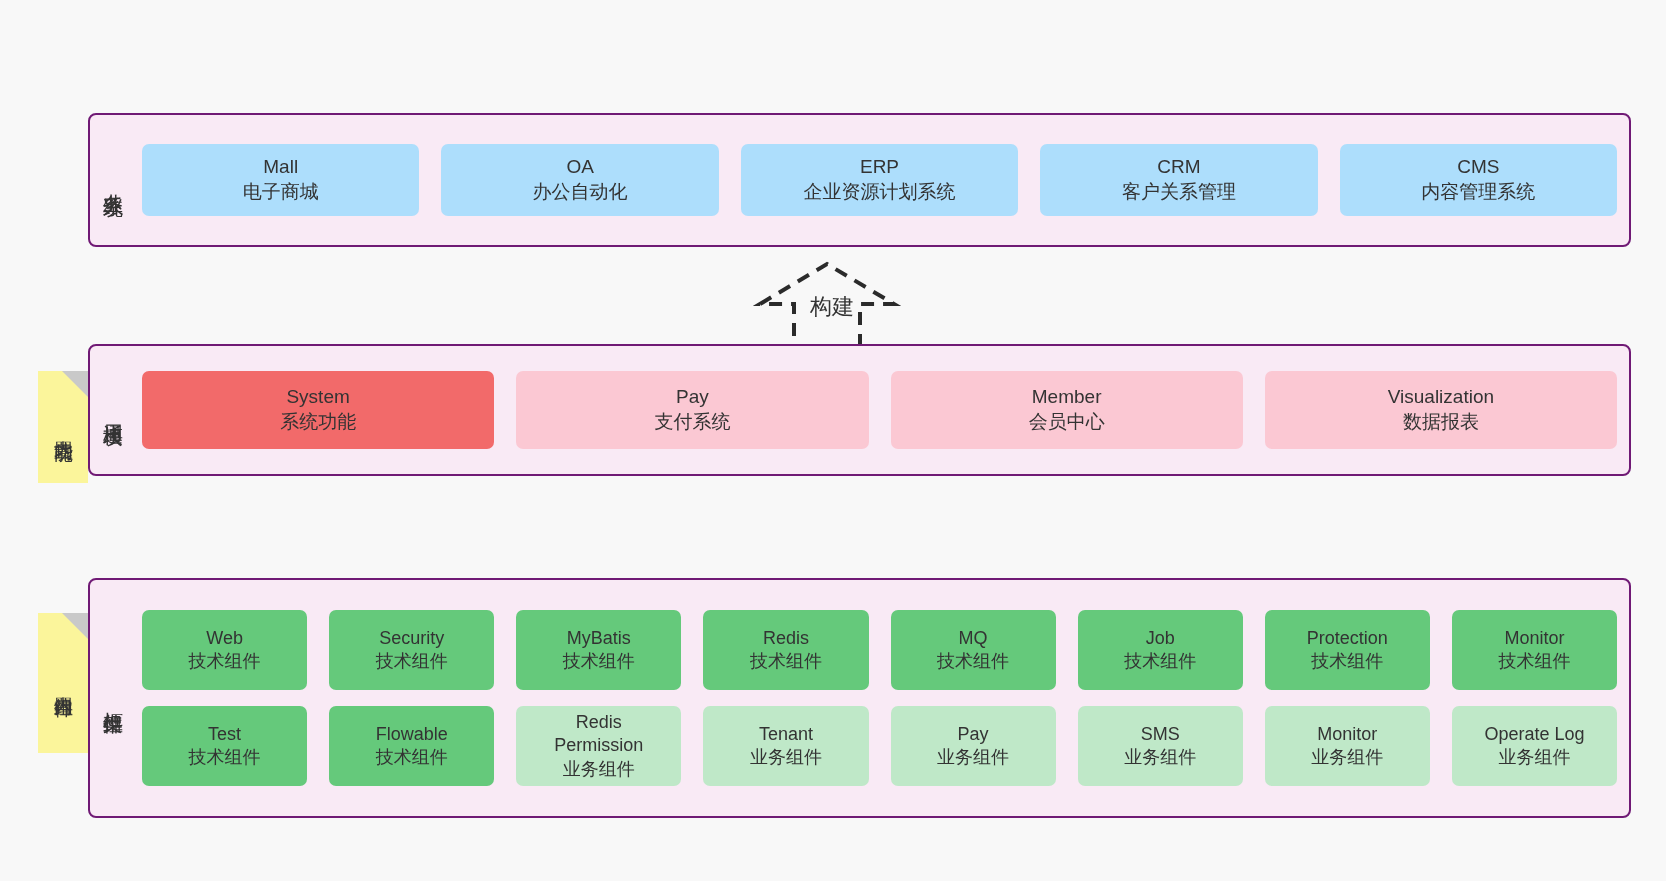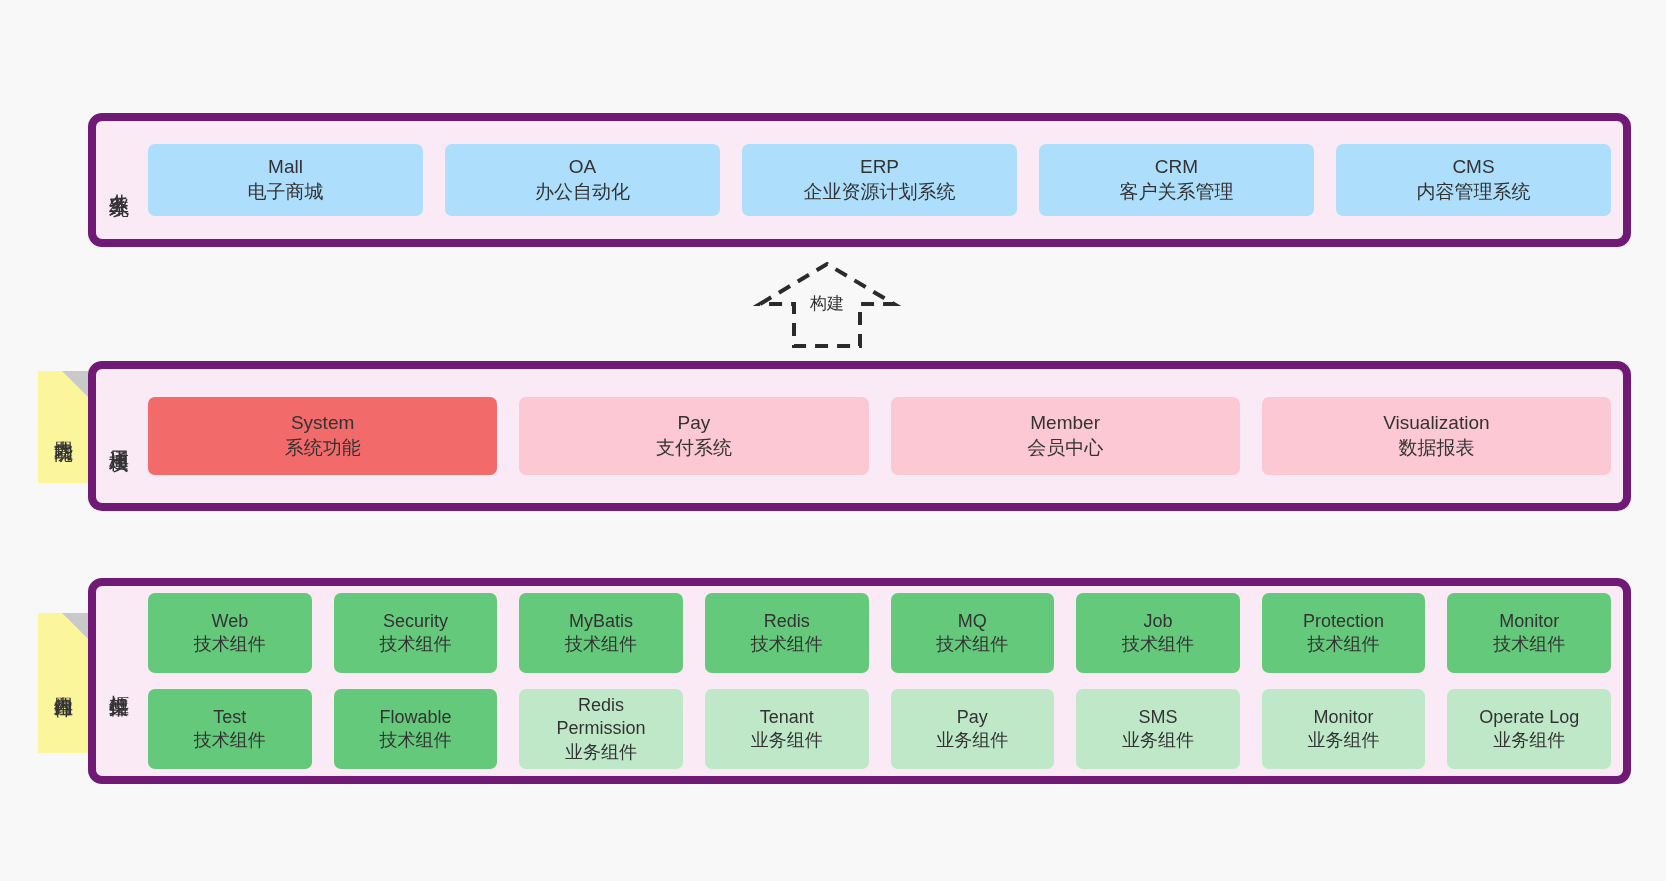--- a/index.html
+++ b/index.html
@@ -20,22 +20,22 @@
   .canvas {
     position: absolute;
     inset: 0;
   }
 
   
   .layer {
     position: absolute;
     box-sizing: border-box;
     background: #f9eaf5;
-    border: 8px solid #701a75;
-    border-radius: 14px;
+    border: 2px solid #701a75;
+    border-radius: 8px;
     display: flex;
     flex-direction: row;
     align-items: stretch;
   }
   .layer-title {
     flex: 0 0 auto;
     width: 46px;
     display: flex;
     align-items: center;
     justify-content: center;
@@ -85,25 +85,25 @@
   .c-red         { background: #f26a6a; }
   .c-pink        { background: #fbc8d3; }
   .c-green       { background: #65c97b; }
   .c-lightgreen  { background: #bfe8c8; }
 
   
   #layer-business { left: 88px;  top: 113px; width: 1543px; height: 134px; }
   #layer-business .card { height: 72px; }
 
   
-  #layer-common   { left: 88px;  top: 361px; width: 1543px; height: 150px; }
+  #layer-common   { left: 88px;  top: 344px; width: 1543px; height: 132px; }
   #layer-common .card { height: 78px; }
 
   
-  #layer-framework { left: 88px; top: 578px; width: 1543px; height: 206px; }
+  #layer-framework { left: 88px; top: 578px; width: 1543px; height: 240px; }
   #layer-framework .card { height: 80px; font-size: 18px; }
 
   
   .note {
     position: absolute;
     box-sizing: border-box;
     background: #fbf59b;
     display: flex;
     align-items: center;
     justify-content: center;
@@ -127,21 +127,21 @@
   #note-common    { left: 38px; top: 371px; width: 50px; height: 112px; }
   #note-component { left: 38px; top: 613px; width: 50px; height: 140px; }
 
   
   .arrow {
     position: absolute;
   }
   .arrow svg { display: block; overflow: visible; }
   .arrow-label {
     position: absolute;
-    font-size: 17px;
+    font-size: 22px;
     color: #333333;
     white-space: nowrap;
     background: transparent;
   }
   #arrow-build  { left: 752px; top: 258px; width: 160px; height: 92px; }
   #arrow-build .arrow-label  { left: 58px; top: 34px; }
   #arrow-impl   { left: 764px; top: 492px; width: 160px; height: 92px; }
   #arrow-impl .arrow-label   { left: 58px; top: 34px; }
 </style>
 </head>

